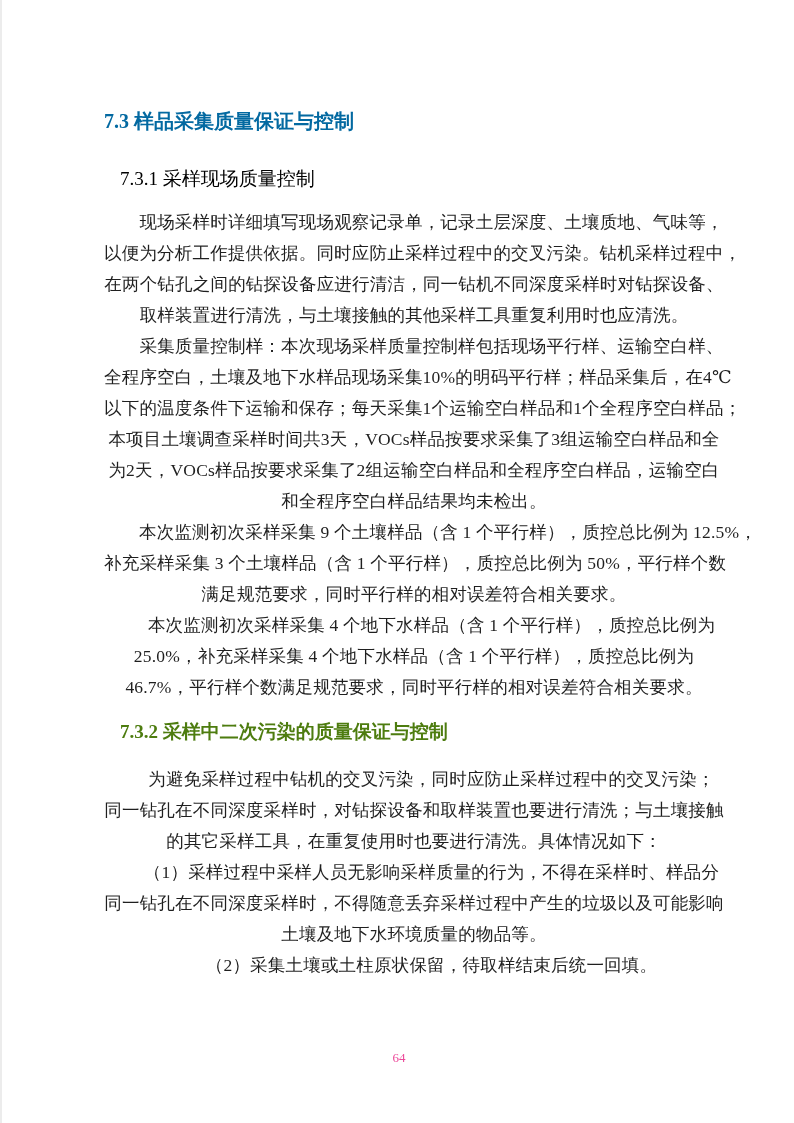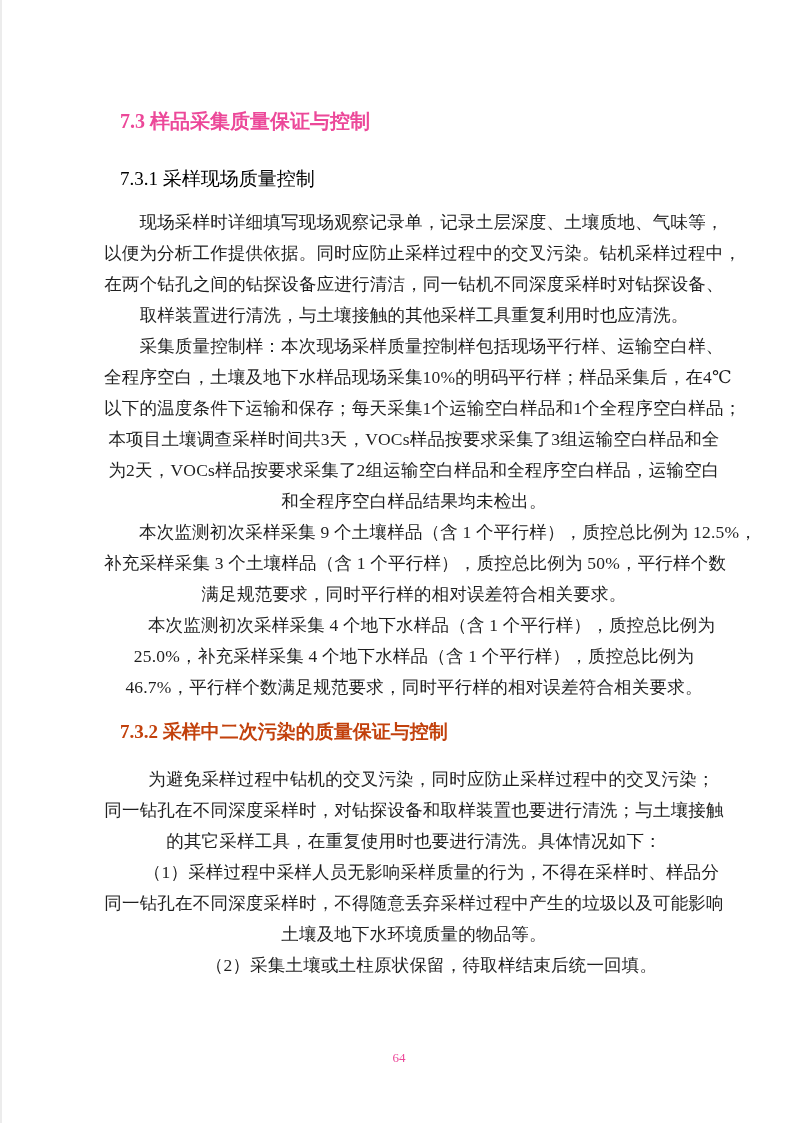--- a/index.html
+++ b/index.html
@@ -23,37 +23,37 @@
   }
   .content {
     position: absolute;
     top: 108px;
     left: 102px;
     width: 620px;
   }
   .h-main {
     font-size: 20px;
     font-weight: bold;
-    color: #ec4899;
-    margin: 0 0 32px 16px;
+    color: #0369a1;
+    margin: 0 0 32px 0;
     line-height: 26px;
     white-space: nowrap;
   }
   .h-sub {
     font-size: 19px;
     font-weight: normal;
     color: #000000;
     margin: 0 0 16px 16px;
     line-height: 25px;
     white-space: nowrap;
   }
   .h-sub2 {
     font-size: 19px;
     font-weight: bold;
-    color: #c2410c;
+    color: #4d7c0f;
     margin: 16px 0 20px 16px;
     line-height: 25px;
     white-space: nowrap;
   }
   .para { margin: 0; }
   .line {
     font-size: 17.5px;
     line-height: 31px;
     height: 31px;
     white-space: nowrap;

